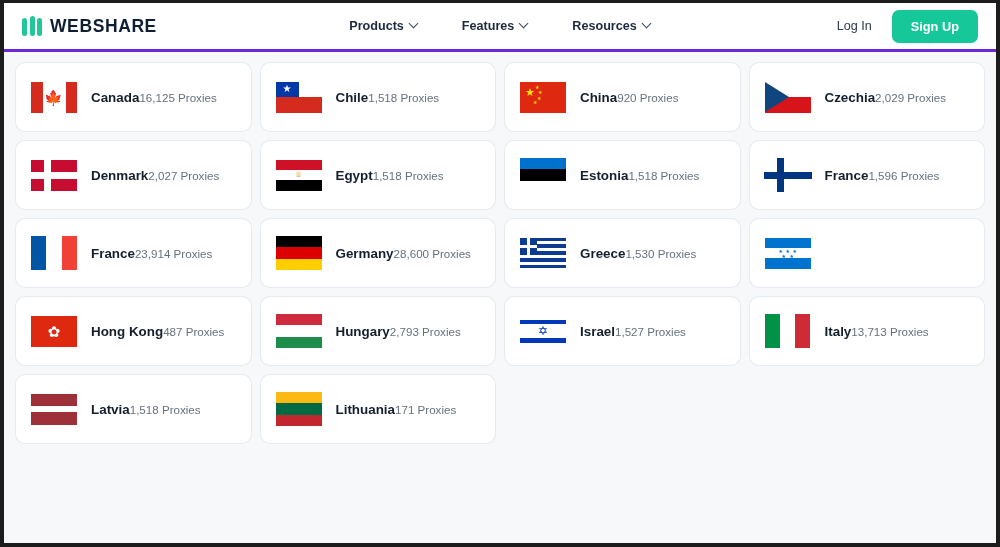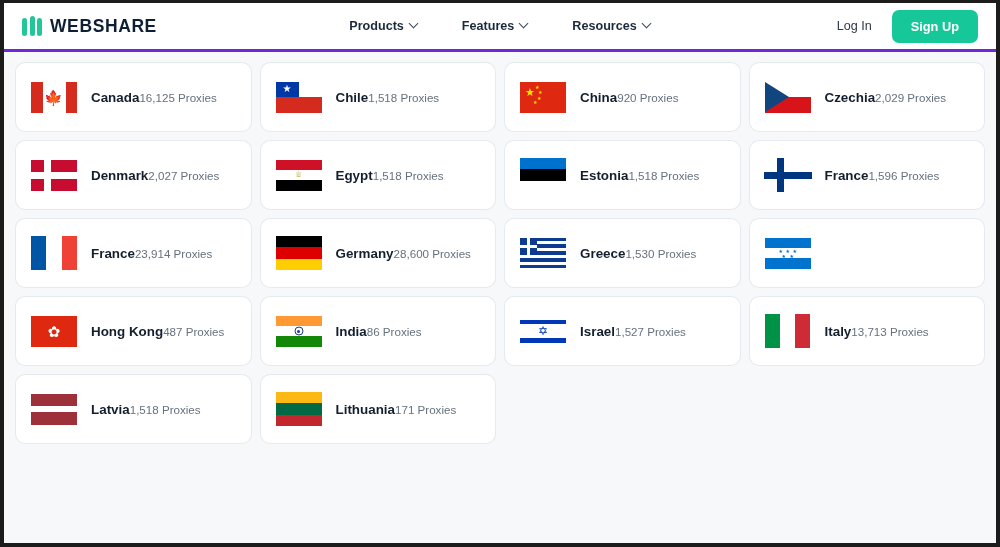--- a/index.html
+++ b/index.html
@@ -538,28 +538,27 @@
         <div class="card">
           <span class="flag-wrap">
             <div class="flag f-hongkong">
               <div class="bauhinia">✿</div>
             </div>
           </span>
           <span class="c-text"><span class="c-name">Hong Kong</span><span class="c-count">487 Proxies</span></span>
         </div>
         <div class="card">
           <span class="flag-wrap">
-            <div class="flag f-india">
-              <div class="o"></div>
-              <div class="w"></div>
-              <div class="g"></div>
-              <div class="chakra"></div>
-            </div>
-          </span>
-          <span class="c-text"><span class="c-name">India</span><span class="c-count">86 Proxies</span></span>
+            <div class="flag h3 f-hungary">
+              <span></span>
+              <span></span>
+              <span></span>
+            </div>
+          </span>
+          <span class="c-text"><span class="c-name">Hungary</span><span class="c-count">2,793 Proxies</span></span>
         </div>
         <div class="card">
           <span class="flag-wrap">
             <div class="flag f-israel">
               <div class="bar t"></div>
               <div class="bar b"></div>
               <div class="star">✡</div>
             </div>
           </span>
           <span class="c-text"><span class="c-name">Israel</span><span class="c-count">1,527 Proxies</span></span>

